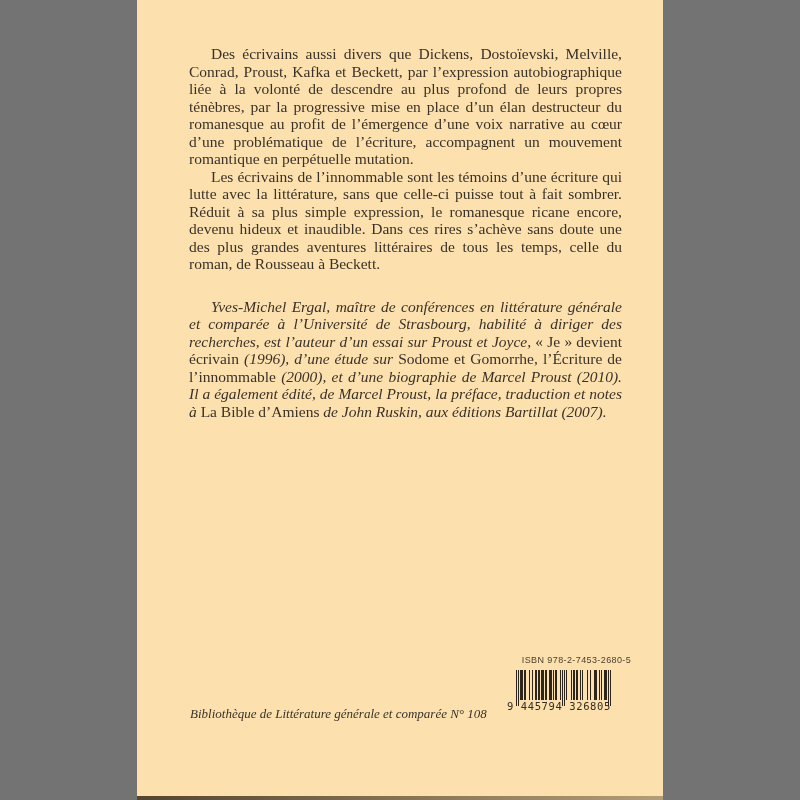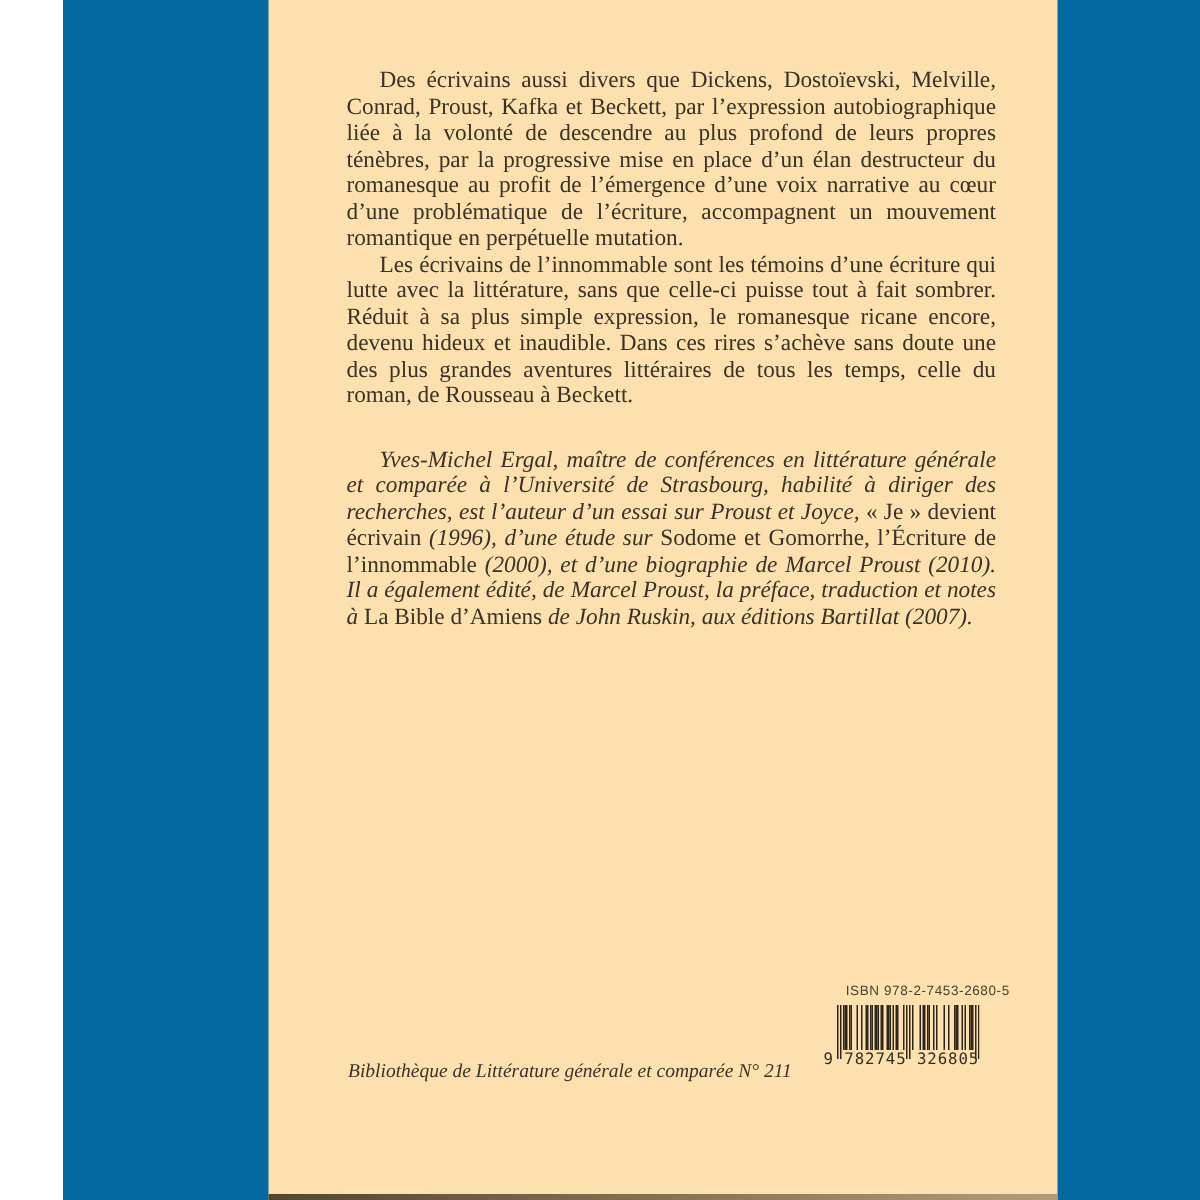--- a/index.html
+++ b/index.html
@@ -3,21 +3,21 @@
 <meta charset="utf-8">
 <style>
   html,body{margin:0;padding:0;}
   body{
     width:800px;height:800px;
     background:#ffffff;
     position:relative;
     overflow:hidden;
     font-family:"Liberation Serif", serif;
   }
-  .page{position:absolute;inset:0;background:#0369a1;margin-left:42px;}
+  .page{position:absolute;inset:0;background:#737373;}
   .cover{
     position:absolute;left:137px;top:0;
     width:526px;height:800px;
     background:#fce1ae;
   }
   .cover-bottom-edge{
     position:absolute;left:0;bottom:0;width:100%;height:4px;
     background:linear-gradient(to right,#54452f,#8f7b59 60%,#b39d78);
   }
   .text-block{
@@ -58,21 +58,21 @@
 
 <div class="page">
   <div class="cover">
 
     <div class="text-block">
       <p class="para">Des écrivains aussi divers que Dickens, Dostoïevski, Melville, Conrad, Proust, Kafka et Beckett, par l’expression autobiographique liée à la volonté de descendre au plus profond de leurs propres ténèbres, par la progressive mise en place d’un élan destructeur du romanesque au profit de l’émergence d’une voix narrative au cœur d’une problématique de l’écriture, accompagnent un mouvement romantique en perpétuelle mutation.</p>
       <p class="para">Les écrivains de l’innommable sont les témoins d’une écriture qui lutte avec la littérature, sans que celle-ci puisse tout à fait sombrer. Réduit à sa plus simple expression, le romanesque ricane encore, devenu hideux et inaudible. Dans ces rires s’achève sans doute une des plus grandes aventures littéraires de tous les temps, celle du roman, de Rousseau à Beckett.</p>
       <p class="para bio"><span>Yves-Michel Ergal, maître de conférences en littérature générale et comparée à l’Université de Strasbourg, habilité à diriger des recherches, est l’auteur d’un essai sur Proust et Joyce, </span><span class="rm">« Je » devient écrivain</span><span> (1996), d’une étude sur </span><span class="rm">Sodome et Gomorrhe, l’Écriture de l’innommable</span><span> (2000), et d’une biographie de Marcel Proust (2010). Il a également édité, de Marcel Proust, la préface, traduction et notes à </span><span class="rm">La Bible d’Amiens</span><span> de John Ruskin, aux éditions Bartillat (2007).</span></p>
     </div>
 
-    <div class="series">Bibliothèque de Littérature générale et comparée N° 211</div>
+    <div class="series">Bibliothèque de Littérature générale et comparée N° 108</div>
 
     <div class="barcode-block">
       <div class="isbn">ISBN  978-2-7453-2680-5</div>
       <svg class="ean" viewBox="0 0 95 36" width="95" height="36">
           <rect x="0" y="0" width="1" height="36" fill="#2e261b"></rect>
           <rect x="2" y="0" width="1" height="36" fill="#2e261b"></rect>
           <rect x="4" y="0" width="1" height="30" fill="#2e261b"></rect>
           <rect x="5" y="0" width="1" height="30" fill="#2e261b"></rect>
           <rect x="6" y="0" width="1" height="30" fill="#2e261b"></rect>
           <rect x="8" y="0" width="1" height="30" fill="#2e261b"></rect>
@@ -111,18 +111,18 @@
           <rect x="79" y="0" width="1" height="30" fill="#2e261b"></rect>
           <rect x="80" y="0" width="1" height="30" fill="#2e261b"></rect>
           <rect x="83" y="0" width="1" height="30" fill="#2e261b"></rect>
           <rect x="85" y="0" width="1" height="30" fill="#2e261b"></rect>
           <rect x="88" y="0" width="1" height="30" fill="#2e261b"></rect>
           <rect x="89" y="0" width="1" height="30" fill="#2e261b"></rect>
           <rect x="90" y="0" width="1" height="30" fill="#2e261b"></rect>
           <rect x="92" y="0" width="1" height="36" fill="#2e261b"></rect>
           <rect x="94" y="0" width="1" height="36" fill="#2e261b"></rect>
         </svg>
-      <div class="bc-digits">9 782745 326805</div>
+      <div class="bc-digits">9 445794 326805</div>
     </div>
 
     <div class="cover-bottom-edge"></div>
   </div>
 </div>
 
 </body></html>

